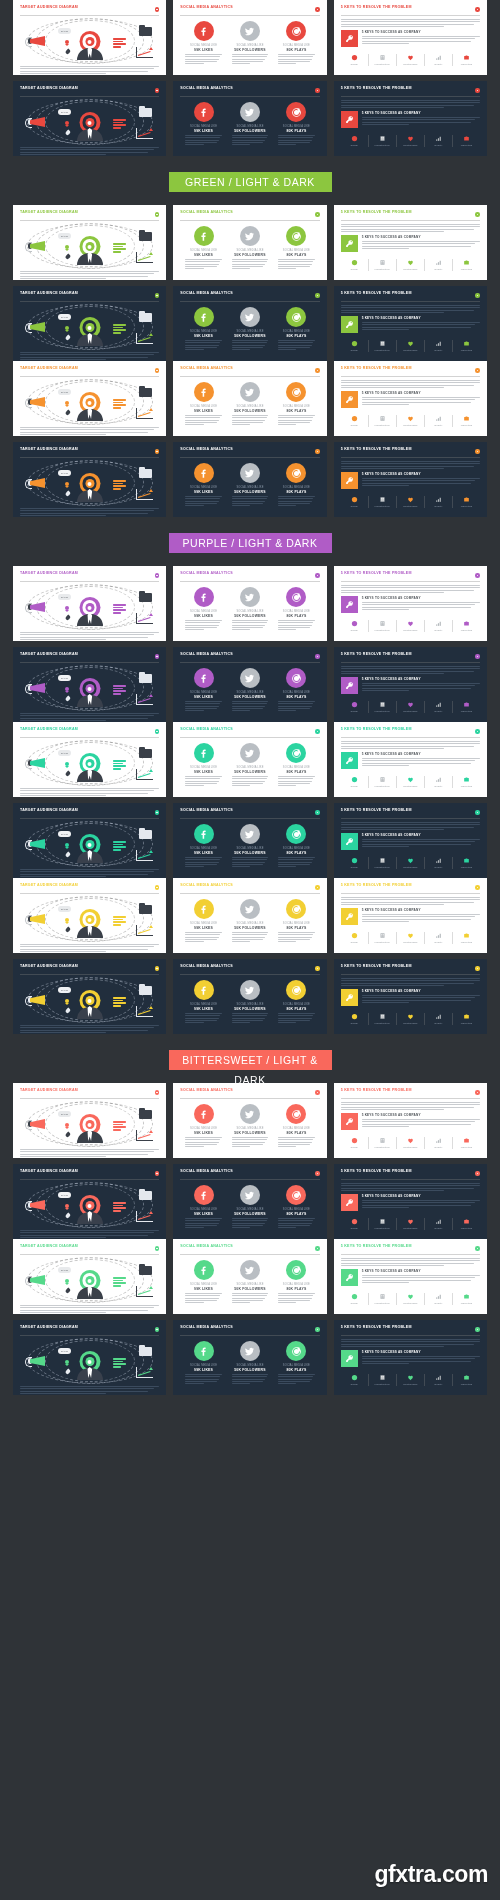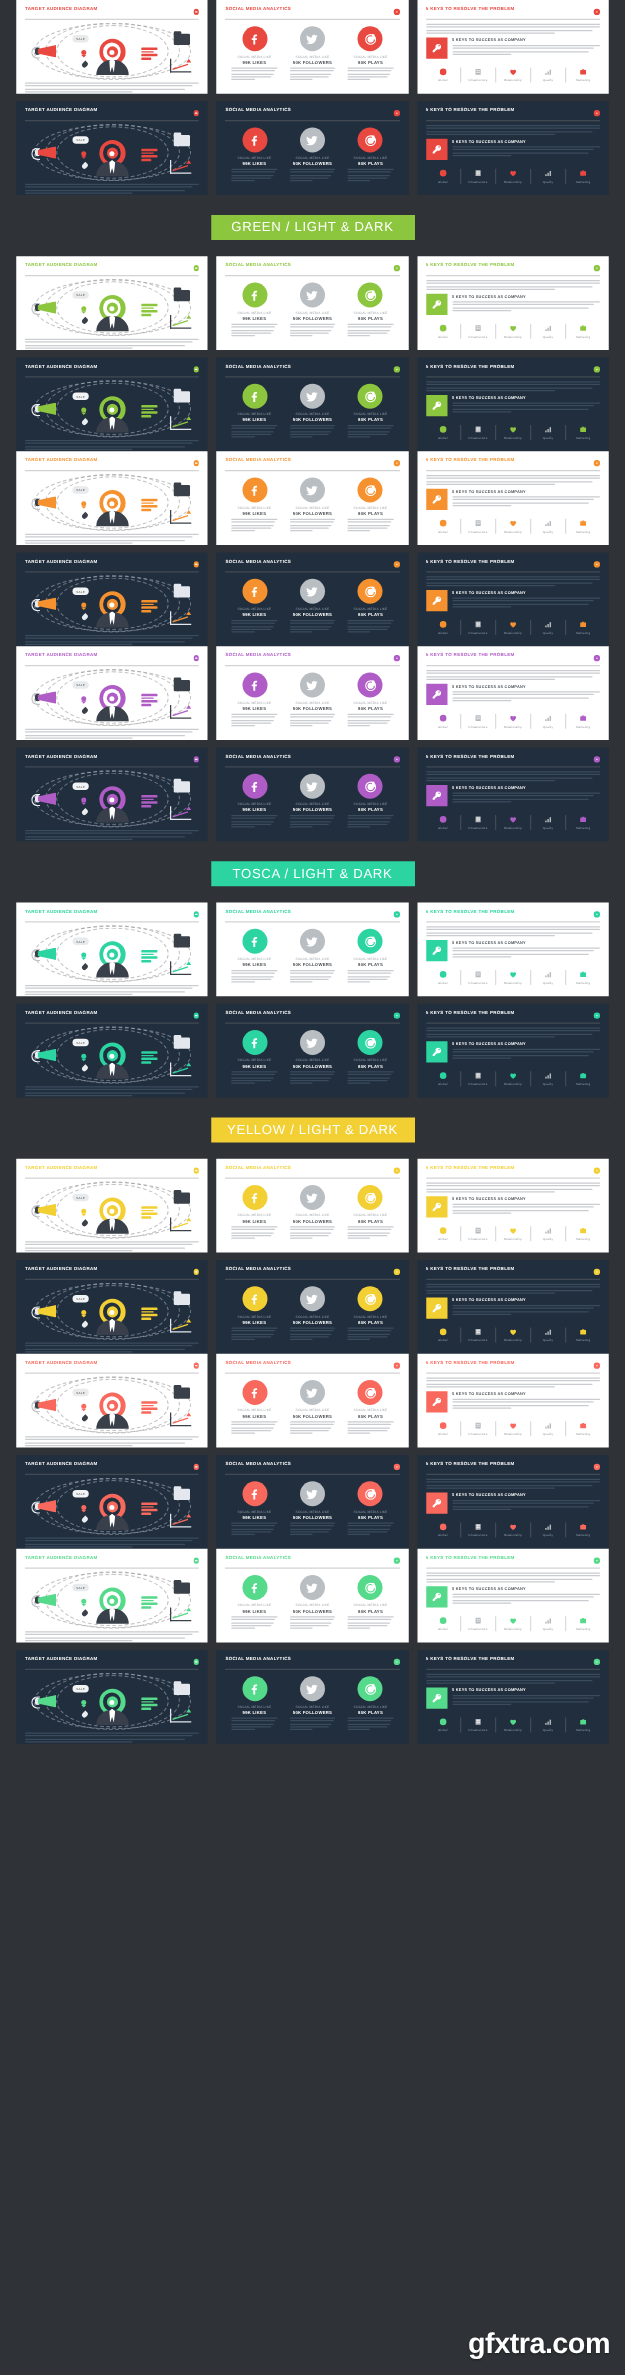--- a/index.html
+++ b/index.html
@@ -1423,20 +1423,23 @@
                 <svg viewBox="0 0 24 24">
                   <path d="M9 5h6v2h4a1 1 0 0 1 1 1v10a1 1 0 0 1-1 1H5a1 1 0 0 1-1-1V8a1 1 0 0 1 1-1h4zm2 1.5v.5h2v-.5z" fill="#f5922f"></path>
                 </svg>
               </div>
           <div class="k-lb">Marketing</div>
         </div>
     </div>
   </div>
     </div>
   </div>
+    <div class="divider">
+      <div class="divider-chip" style="background:#b05cc6;color:#ffffff">PURPLE / LIGHT &amp; DARK</div>
+    </div>
     <div class="band">
     <div class="band-row">
 
   <div class="slide light">
     <div class="s-head">
       <div class="s-title" style="color:#b05cc6">TARGET AUDIENCE DIAGRAM</div>
       <div class="s-dot" style="background:#b05cc6"></div>
     </div>
     <div class="ta-stage">
       <div class="ta-arc a3"></div>
@@ -1835,23 +1838,20 @@
                 <svg viewBox="0 0 24 24">
                   <path d="M9 5h6v2h4a1 1 0 0 1 1 1v10a1 1 0 0 1-1 1H5a1 1 0 0 1-1-1V8a1 1 0 0 1 1-1h4zm2 1.5v.5h2v-.5z" fill="#b05cc6"></path>
                 </svg>
               </div>
           <div class="k-lb">Marketing</div>
         </div>
     </div>
   </div>
     </div>
   </div>
-    <div class="divider">
-      <div class="divider-chip" style="background:#2bd4a0;color:#ffffff">TOSCA / LIGHT &amp; DARK</div>
-    </div>
     <div class="band">
     <div class="band-row">
 
   <div class="slide light">
     <div class="s-head">
       <div class="s-title" style="color:#2bd4a0">TARGET AUDIENCE DIAGRAM</div>
       <div class="s-dot" style="background:#2bd4a0"></div>
     </div>
     <div class="ta-stage">
       <div class="ta-arc a3"></div>
@@ -2250,23 +2250,20 @@
                 <svg viewBox="0 0 24 24">
                   <path d="M9 5h6v2h4a1 1 0 0 1 1 1v10a1 1 0 0 1-1 1H5a1 1 0 0 1-1-1V8a1 1 0 0 1 1-1h4zm2 1.5v.5h2v-.5z" fill="#2bd4a0"></path>
                 </svg>
               </div>
           <div class="k-lb">Marketing</div>
         </div>
     </div>
   </div>
     </div>
   </div>
-    <div class="divider">
-      <div class="divider-chip" style="background:#f2cf33;color:#ffffff">YELLOW / LIGHT &amp; DARK</div>
-    </div>
     <div class="band">
     <div class="band-row">
 
   <div class="slide light">
     <div class="s-head">
       <div class="s-title" style="color:#f2cf33">TARGET AUDIENCE DIAGRAM</div>
       <div class="s-dot" style="background:#f2cf33"></div>
     </div>
     <div class="ta-stage">
       <div class="ta-arc a3"></div>
@@ -2665,20 +2662,23 @@
                 <svg viewBox="0 0 24 24">
                   <path d="M9 5h6v2h4a1 1 0 0 1 1 1v10a1 1 0 0 1-1 1H5a1 1 0 0 1-1-1V8a1 1 0 0 1 1-1h4zm2 1.5v.5h2v-.5z" fill="#f2cf33"></path>
                 </svg>
               </div>
           <div class="k-lb">Marketing</div>
         </div>
     </div>
   </div>
     </div>
   </div>
+    <div class="divider">
+      <div class="divider-chip" style="background:#f9685c;color:#ffffff">BITTERSWEET / LIGHT &amp; DARK</div>
+    </div>
     <div class="band">
     <div class="band-row">
 
   <div class="slide light">
     <div class="s-head">
       <div class="s-title" style="color:#f9685c">TARGET AUDIENCE DIAGRAM</div>
       <div class="s-dot" style="background:#f9685c"></div>
     </div>
     <div class="ta-stage">
       <div class="ta-arc a3"></div>

